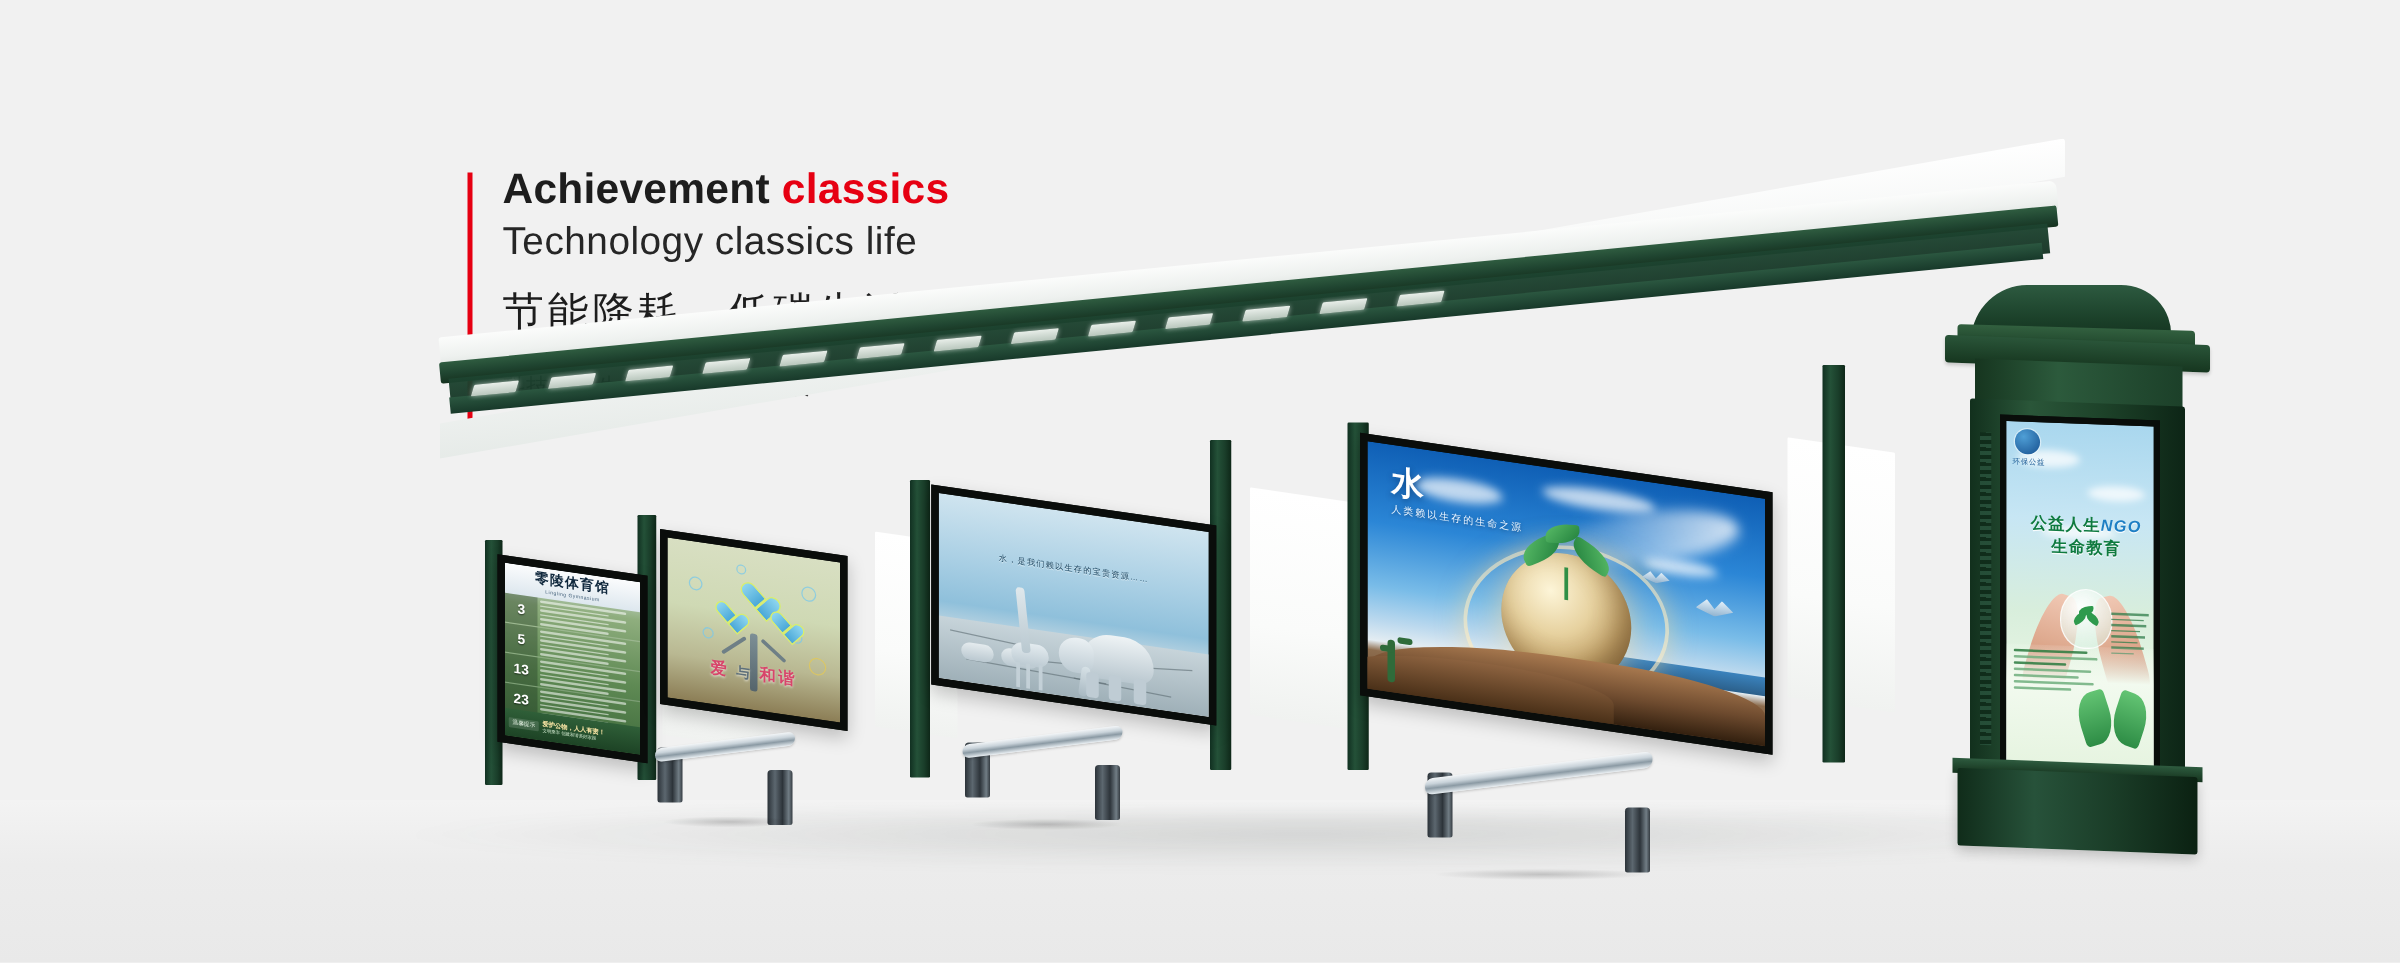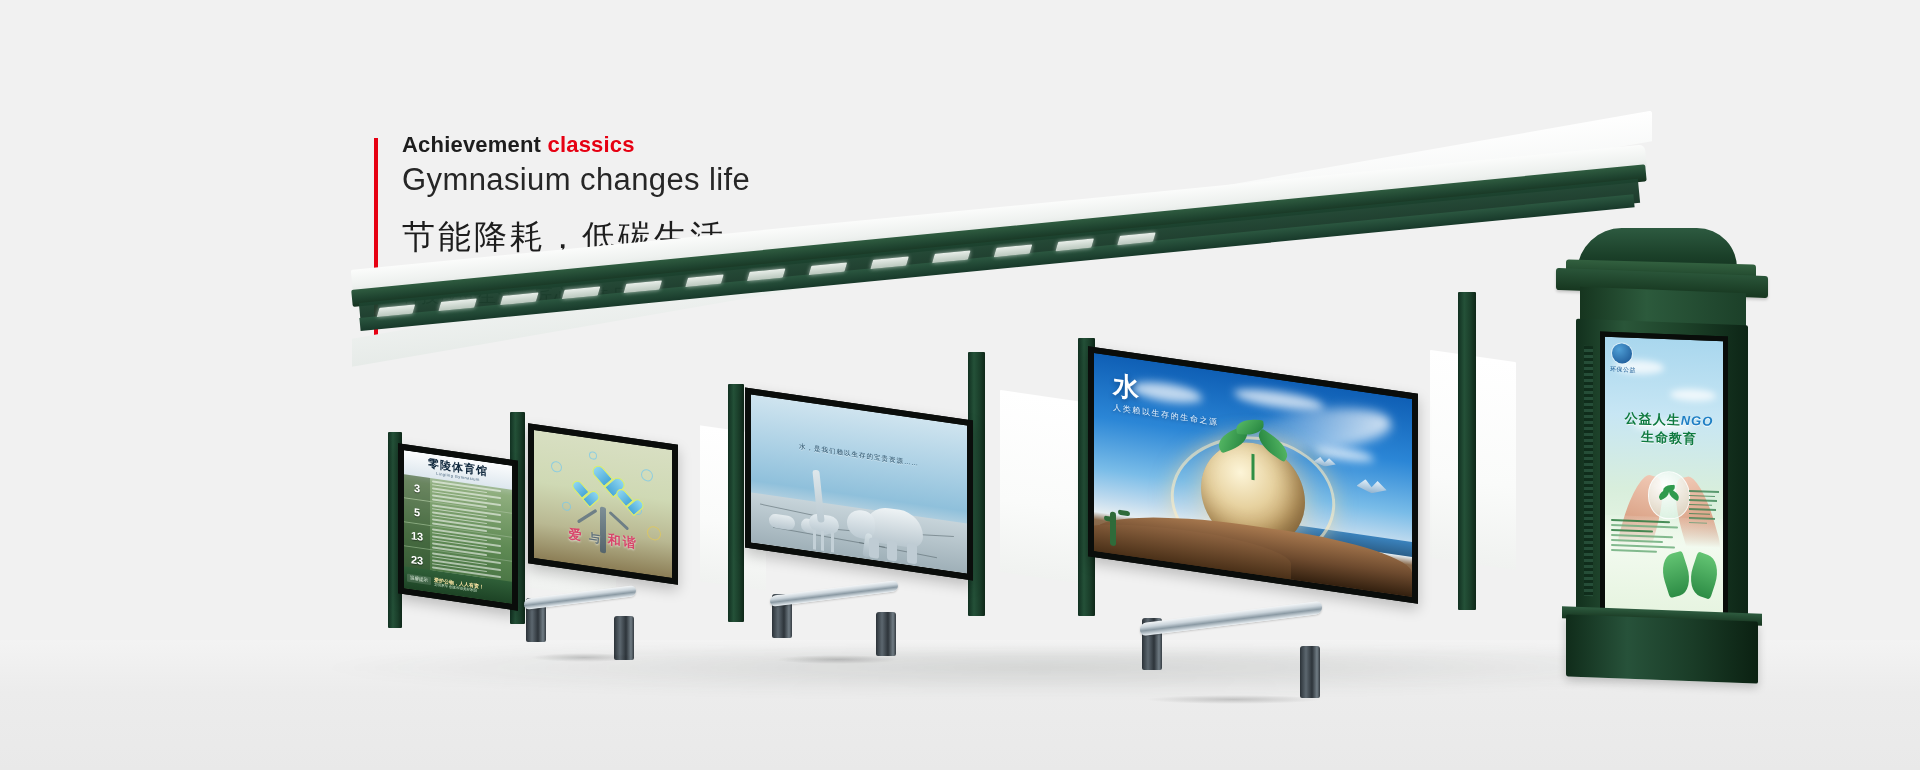--- a/index.html
+++ b/index.html
@@ -15,21 +15,21 @@
   
   .headline{
     position:absolute;left:374px;top:132px;
     padding-left:28px;
   }
   .headline .rule{
     position:absolute;left:0;top:6px;width:4px;height:200px;
     background:#e60012;
   }
   .h-line1{
-    font-size:22px;font-weight:bold;color:#1d1d1d;
+    font-size:34px;font-weight:bold;color:#1d1d1d;
     letter-spacing:.2px;line-height:1.16;white-space:nowrap;
   }
   .h-line1 .accent{color:#e60012;}
   .h-line2{
     font-size:31px;color:#262626;font-weight:400;
     line-height:1.26;letter-spacing:.4px;white-space:nowrap;
     margin-top:2px;
   }
   .h-line3{
     font-size:33px;color:#1d1d1d;font-weight:400;
@@ -495,21 +495,21 @@
 <div class="stage">
 
   <div class="floor"></div>
   <div class="ground-shadow"></div>
 
   <div class="headline">
     <div class="rule"></div>
     <div class="h-line1">
       <span>Achievement </span><span class="accent">classics</span>
     </div>
-    <div class="h-line2">Gymnasium changes life</div>
+    <div class="h-line2">Technology classics life</div>
     <div class="h-line3">节能降耗，低碳生活。</div>
     <div class="h-line4">科技改变生活，匠心缔造品质</div>
   </div>
 
   <div class="shelter">
 
     <div class="wall" style="left:530px;top:452px;width:86px;height:142px;transform:skewY(8.2deg);"></div>
     <div class="wall" style="left:700px;top:430px;width:66px;height:156px;transform:skewY(8.2deg);"></div>
     <div class="wall" style="left:1000px;top:396px;width:84px;height:182px;transform:skewY(8.2deg);"></div>
     <div class="wall" style="left:1430px;top:356px;width:86px;height:208px;transform:skewY(8.2deg);"></div>

